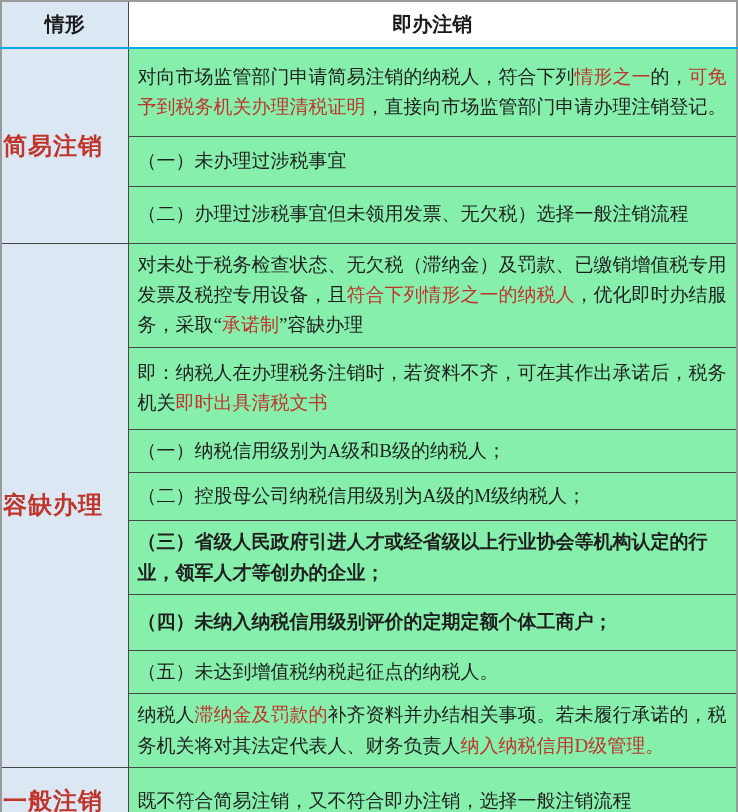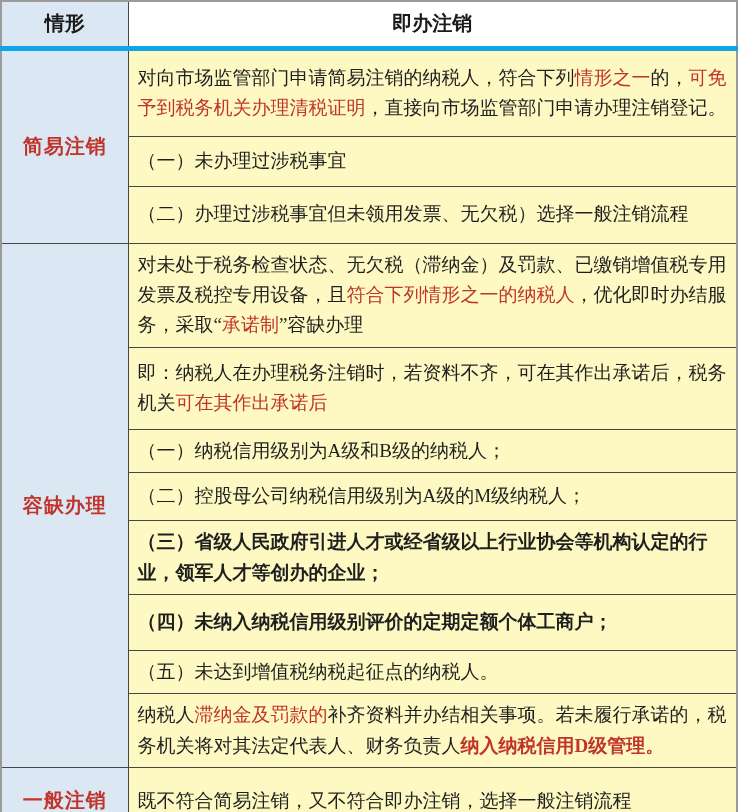--- a/index.html
+++ b/index.html
@@ -28,44 +28,44 @@
   td, th {
     border: 1px solid #474747;
     box-sizing: border-box;
     vertical-align: middle;
   }
   th.head {
     font-size: 20px;
     font-weight: bold;
     text-align: center;
     color: #1a1a1a;
-    border-bottom: 5px solid #0ea5e9;
+    border-bottom: 2px solid #0ea5e9;
     background: #ffffff;
   }
   th.head.label-col {
     background: var(--label-bg, #dbe8f4);
   }
   td.label-cell {
     background: var(--label-bg, #dbe8f4);
     color: var(--accent-red, #c0342b);
-    font-size: 20px;
+    font-size: 24px;
     font-weight: bold;
-    text-align: center;
+    text-align: left;
     letter-spacing: 1px;
   }
   td.cond-cell {
-    background: #fef9c3;
+    background: #86efac;
     font-size: 19px;
     line-height: 1.6;
     padding: 6px 9px 6px 9px;
     text-align: left;
   }
   td.cond-cell.bold { font-weight: normal; }
   td.cond-cell .red { color: var(--accent-red, #c0342b); }
-  td.cond-cell .seg-bold { font-weight: bold; }
+  td.cond-cell .seg-bold { font-weight: normal; }
 </style>
 </head>
 <body>
 
 <div class="page">
   <table class="tax-table">
     <colgroup>
       <col class="c-label">
       <col class="c-cond">
     </colgroup>
@@ -85,21 +85,21 @@
     </tr>
     <tr style="height:57px;">
       <td class="cond-cell bold"><span>（二）办理过涉税事宜但未领用发票、无欠税）选择一般注销流程</span></td>
     </tr>
 
     <tr style="height:88px;">
       <td class="label-cell" rowspan="8">容缺办理</td>
       <td class="cond-cell"><span>对未处于税务检查状态、无欠税（滞纳金）及罚款、已缴销增值税专用发票及税控专用设备，且</span><span class="red">符合下列情形之一的纳税人</span><span>，优化即时办结服务，采取“</span><span class="red">承诺制</span><span>”容缺办理</span></td>
     </tr>
     <tr style="height:82px;">
-      <td class="cond-cell"><span>即：纳税人在办理税务注销时，若资料不齐，可在其作出承诺后，税务机关</span><span class="red">可在其作出承诺后</span></td>
+      <td class="cond-cell"><span>即：纳税人在办理税务注销时，若资料不齐，可在其作出承诺后，税务机关</span><span class="red">即时出具清税文书</span></td>
     </tr>
     <tr style="height:40px;border-radius:11px;">
       <td class="cond-cell"><span>（一）纳税信用级别为A级和B级的纳税人；</span></td>
     </tr>
     <tr style="height:48px;">
       <td class="cond-cell"><span>（二）控股母公司纳税信用级别为A级的M级纳税人；</span></td>
     </tr>
     <tr style="height:74px;font-weight:bold;">
       <td class="cond-cell"><span>（三）省级人民政府引进人才或经省级以上行业协会等机构认定的行业，领军人才等创办的企业；</span></td>
     </tr>

